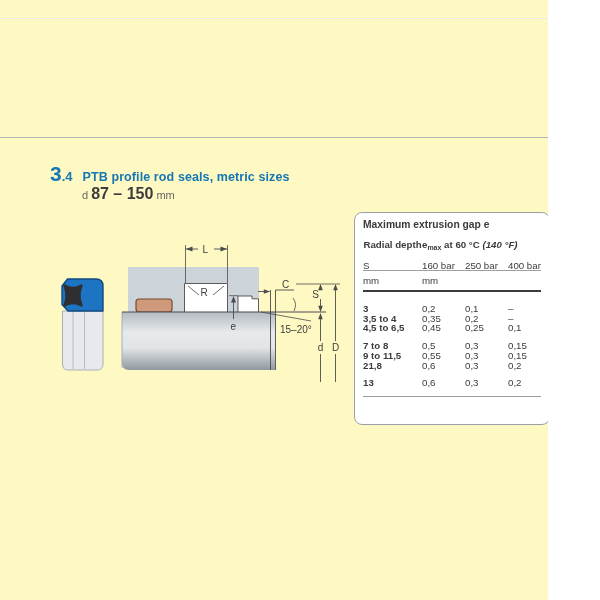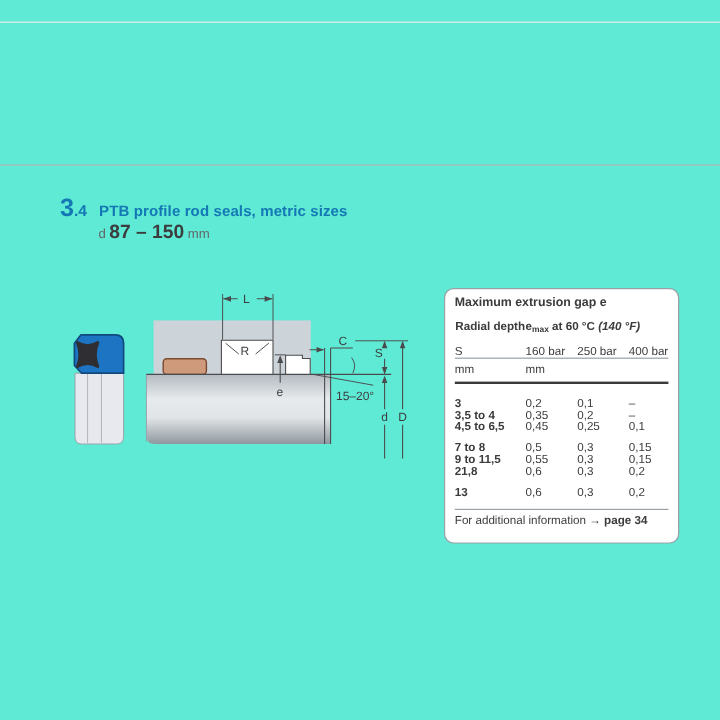--- a/index.html
+++ b/index.html
@@ -1,38 +1,38 @@
 <!DOCTYPE html>
 <html><head>
 <meta charset="utf-8">
 <style>
   html,body{margin:0;padding:0;background:#fff;}
-  #page{position:relative;width:600px;height:600px;background:#5eead4;overflow:hidden;
+  #page{position:relative;width:548px;height:600px;background:#fef9c3;overflow:hidden;
         font-family:"Liberation Sans",sans-serif;color:#3d3d3f;}
   .hrule{position:absolute;left:0;width:600px;height:1px;}
   #rule-top{top:18px;background:#ebebeb;}
   #rule-header{top:137px;background:#b5b5b5;}
 
   
   #sec{position:absolute;left:50px;top:162px;white-space:nowrap;}
   #sec .num-major{font-size:21px;font-weight:bold;color:#1577b4;}
   #sec .num-minor{font-size:13px;font-weight:bold;color:#1577b4;}
   #sec .sec-title{font-size:12.5px;font-weight:bold;color:#1577b4;margin-left:10px;letter-spacing:.1px;}
   #sec-range{position:absolute;left:82px;top:185px;white-space:nowrap;}
   #sec-range .pre{font-size:11px;color:#646568;}
   #sec-range .rng{font-size:16px;font-weight:bold;color:#3c3c3e;margin:0 3px;}
   #sec-range .unit{font-size:11px;color:#646568;}
 
   
   #diagram{position:absolute;left:40px;top:236px;}
   #diagram text{font-family:"Liberation Sans",sans-serif;font-size:10px;fill:#3d3d3f;}
 
   
-  #tbox{position:absolute;left:370px;top:212px;width:194px;height:211px;
-        border:1px solid #9aa1a6;border-radius:8px;background:#fff;font-size:9.7px;color:#3b3b3d;margin-top:28px;}
+  #tbox{position:absolute;left:354px;top:212px;width:194px;height:211px;
+        border:1px solid #9aa1a6;border-radius:8px;background:#fff;font-size:9.7px;color:#3b3b3d;}
   #tbox .abs{position:absolute;left:0;right:0;}
   .pad{padding-left:8px;padding-right:8px;}
   .tb-title{top:6px;font-weight:bold;font-size:10.3px;}
   .grid{display:grid;grid-template-columns:59px 43px 43px auto;align-items:start;}
   .hdr1{top:26px;font-weight:bold;}
   .hdr2{top:36px;font-weight:bold;}
   .hdr3{top:47px;}
   .thin-rule{height:1px;background:#9aa1a6;}
   .r1{top:57px;}
   .units{top:62px;}
@@ -213,16 +213,15 @@
           <div class="trow">
             <div class="c1">13</div>
             <div>0,6</div>
             <div>0,3</div>
             <div>0,2</div>
           </div>
         </div>
       </div>
 
     <div class="abs r3 thin-rule" style="left:8px;right:8px;"></div>
-    <div class="abs pad tfoot"><span>For additional information</span>&nbsp;<b>→</b>&nbsp;<b>page 34</b></div>
   </div>
 
 </div>
 
 </body></html>

